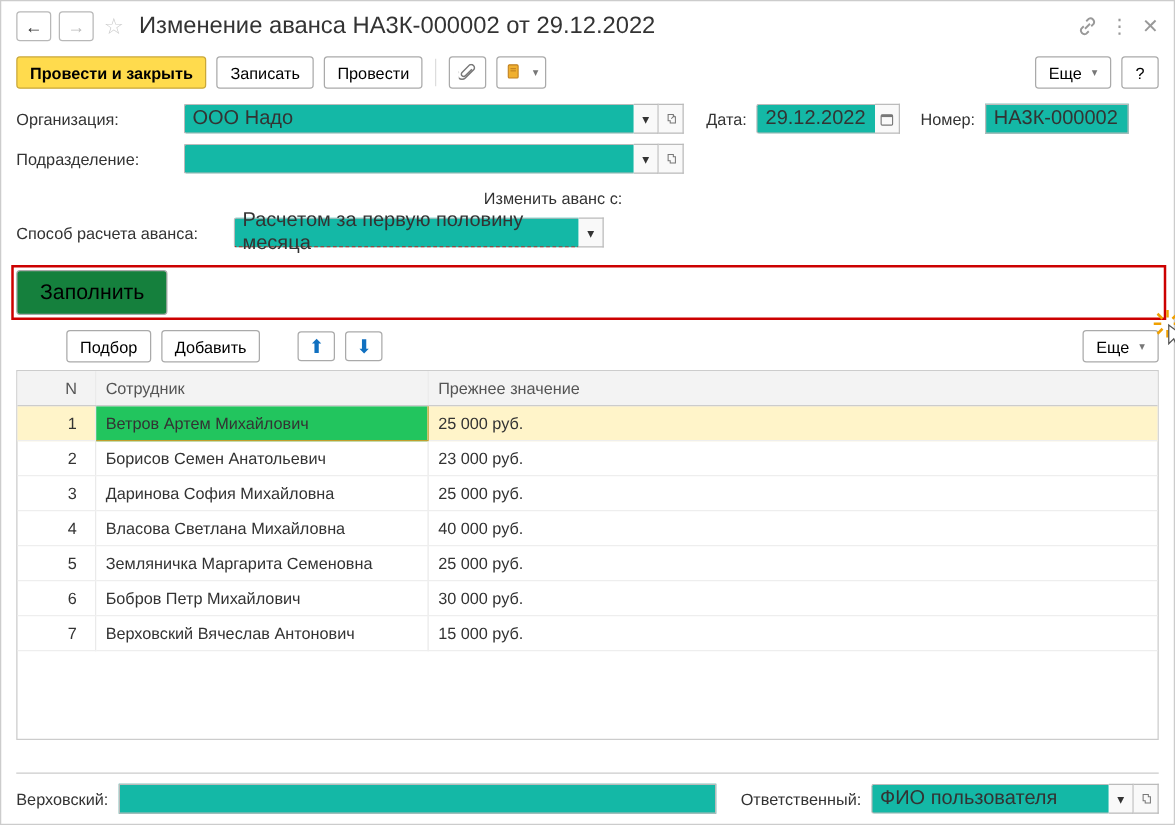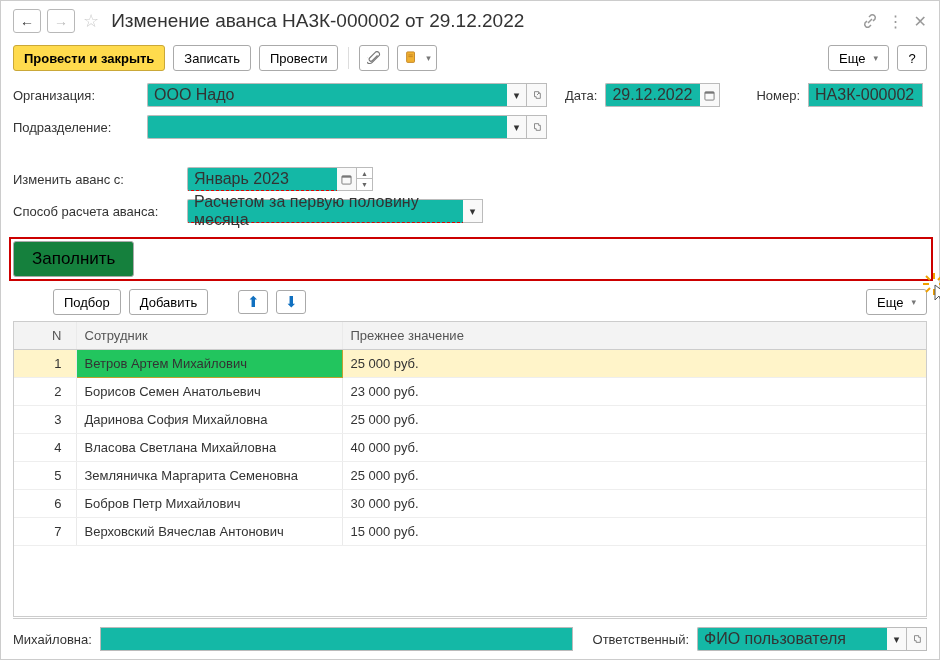--- a/index.html
+++ b/index.html
@@ -229,52 +229,39 @@
       <span class="label" style="width:auto;margin-left:10px;">Дата:</span>
       <div class="input-combo">
         <div class="input" style="width:95px;">29.12.2022</div>
         <div class="mini-btn">
           <svg width="11" height="11" viewBox="0 0 12 12">
               <rect x="1" y="2" width="10" height="9" rx="1" stroke="#777" fill="none"></rect>
               <rect x="1" y="2" width="10" height="2" fill="#777"></rect>
             </svg>
         </div>
       </div>
-      <span class="label" style="width:auto;margin-left:28px;">Номер:</span>
+      <span class="label" style="width:auto;margin-left:8px;">Номер:</span>
       <div class="input" style="width:115px;">НА3К-000002</div>
     </div>
 
     <div class="form-row">
       <span class="label">Подразделение:</span>
       <div class="input-combo">
         <div class="input" style="width:360px;"></div>
         <div class="mini-btn">▾</div>
         <div class="mini-btn">
           <svg width="10" height="10" viewBox="0 0 12 12">
               <path d="M3 2 h5 v2 h2 v6 h-5 v-2 h-2 z" stroke="#777" fill="none"></path>
             </svg>
         </div>
       </div>
     </div>
 
-    <div class="form-row" style="margin-top:28px;">
+    <div class="form-row" style="margin-top:12px;flex-direction:column;">
       <span class="label-wide">Изменить аванс с:</span>
-      <div class="input-combo">
-        <div class="input dashed-bottom" style="width:150px;">Январь 2023</div>
-        <div class="mini-btn">
-          <svg width="11" height="11" viewBox="0 0 12 12">
-              <rect x="1" y="2" width="10" height="9" rx="1" stroke="#777" fill="none"></rect>
-              <rect x="1" y="2" width="10" height="2" fill="#777"></rect>
-            </svg>
-        </div>
-        <div class="spinner">
-          <div class="sp">▲</div>
-          <div class="sp">▼</div>
-        </div>
-      </div>
     </div>
 
     <div class="form-row">
       <span class="label-wide">Способ расчета аванса:</span>
       <div class="input-combo">
         <div class="input dashed-bottom" style="width:276px;">Расчетом за первую половину месяца</div>
         <div class="mini-btn">▾</div>
       </div>
     </div>
   </div>
@@ -365,21 +352,21 @@
             <td class="col-n">7</td>
             <td class="col-emp">Верховский Вячеслав Антонович</td>
             <td class="col-val">15 000 руб.</td>
           </tr>
         </tbody>
     </table>
     <div class="table-pad"></div>
   </div>
 
   <div class="bottom">
-    <span class="label-b">Михайловна:</span>
+    <span class="label-b">Верховский:</span>
     <div class="input" style="flex:1;"></div>
     <span class="label-b" style="margin-left:12px;">Ответственный:</span>
     <div class="input-combo">
       <div class="input" style="width:190px;">ФИО пользователя</div>
       <div class="mini-btn">▾</div>
       <div class="mini-btn">
         <svg width="10" height="10" viewBox="0 0 12 12">
             <path d="M3 2 h5 v2 h2 v6 h-5 v-2 h-2 z" stroke="#777" fill="none"></path>
           </svg>
       </div>

